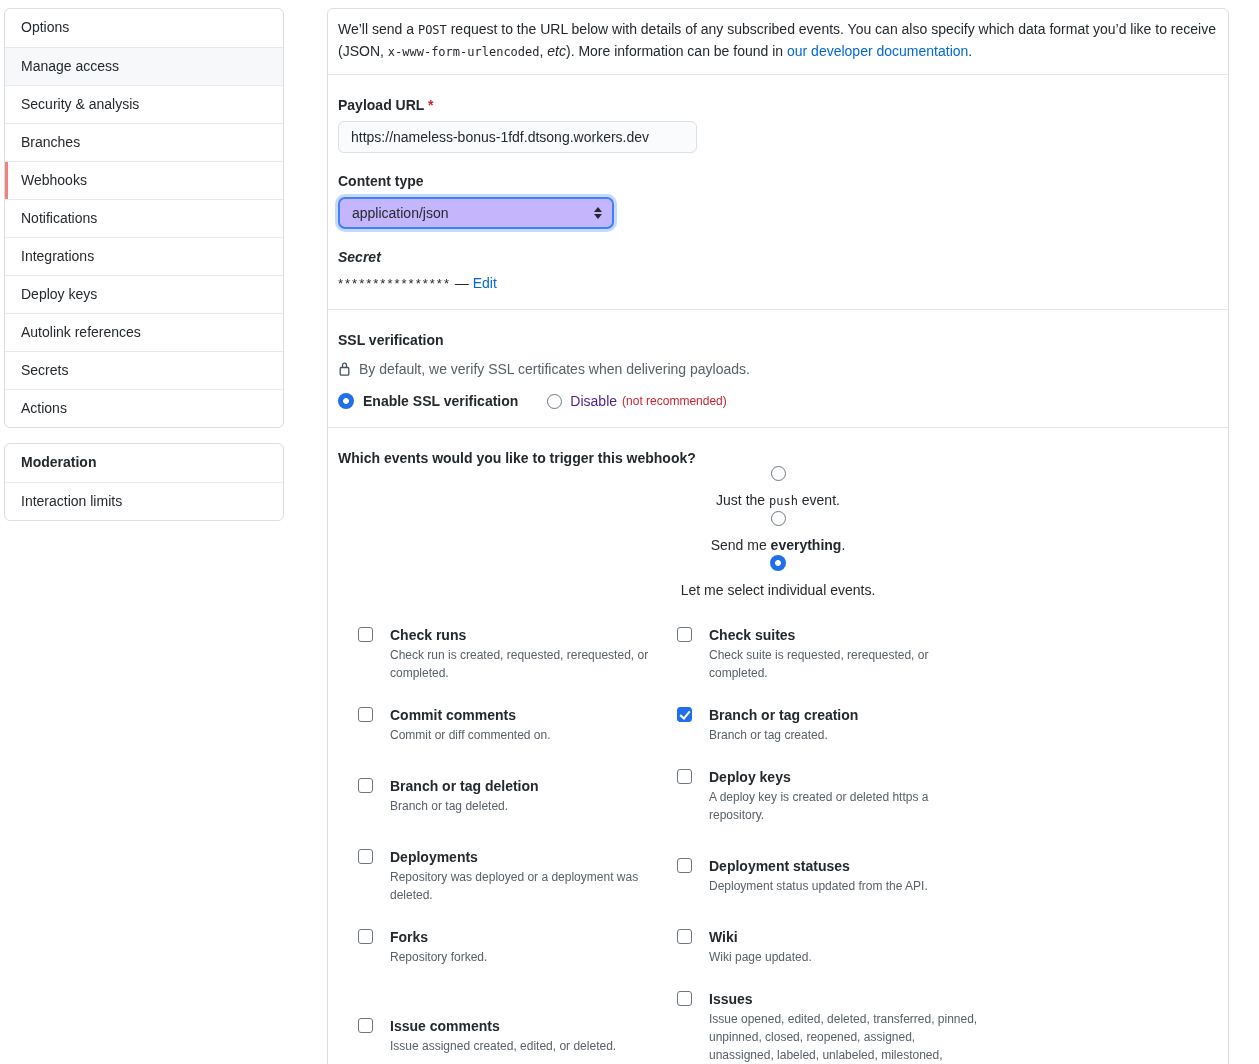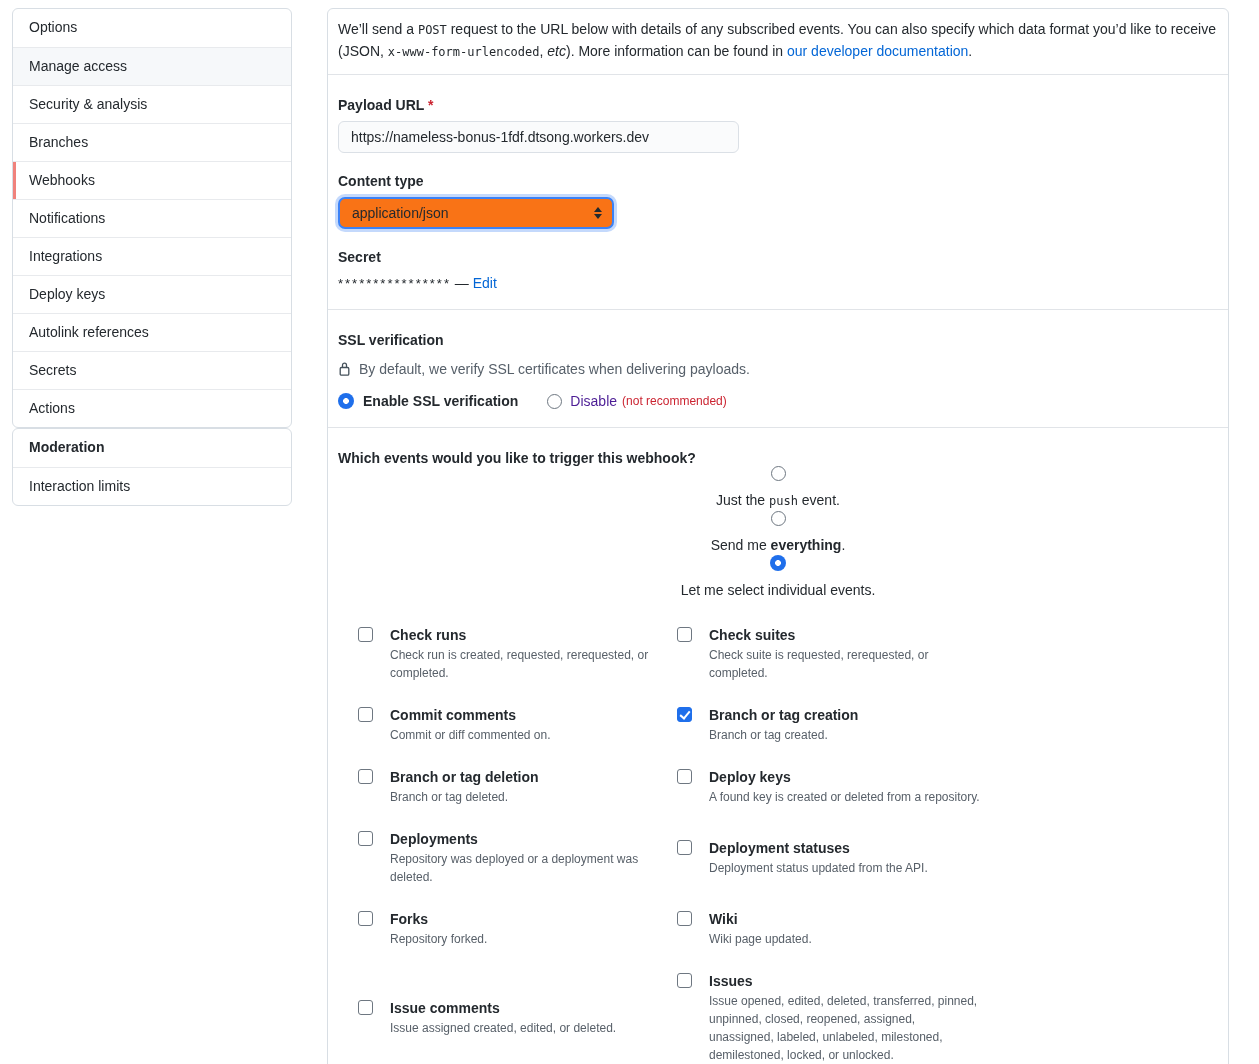--- a/index.html
+++ b/index.html
@@ -7,23 +7,23 @@
   body {
     width:1259px; height:1064px; overflow:hidden; position:relative;
     background:#ffffff; color:#24292e;
     font-family:"Liberation Sans","DejaVu Sans",sans-serif;
     font-size:14px;
   }
   a { color:#0366d6; text-decoration:none; cursor:pointer; }
   code { font-family:"DejaVu Sans Mono","Liberation Mono",monospace; font-size:12px; }
 
   
-  .sidebar { position:absolute; left:12px; top:8px; width:280px;border-radius:15px; }
+  .sidebar { position:absolute; left:4px; top:8px; width:280px;border-radius:15px; }
   .side-box { border:1px solid #d8dee4; border-radius:6px; background:#fff; overflow:hidden; }
-  .side-box + .side-box { }
+  .side-box + .side-box { margin-top:15px; }
   .side-item {
     height:38px; line-height:37px; padding:0 16px; cursor:pointer;
     border-top:1px solid #e8eaed; white-space:nowrap;
   }
   .side-item:first-child { border-top:none; }
   .side-item.hovered { background:#f6f8fa; }
   .side-item.active { box-shadow:inset 3px 0 0 #f0827c; }
   .side-item.header { font-weight:700; cursor:default; }
 
   
@@ -41,27 +41,27 @@
     padding:10px 10px 12px 10px; border-bottom:1px solid #e1e4e8;
     line-height:1.55;
   }
   .section { padding:6px 10px 18px 10px; }
   .divider { border-top:1px solid #e1e4e8; }
 
   .form-label { font-weight:600; margin:16px 0 8px 0; }
   .required { color:#cb2431; }
 
   .text-input {
-    width:401px; height:32px; padding:5px 12px;
+    width:359px; height:32px; padding:5px 12px;
     font-family:"Liberation Sans","DejaVu Sans",sans-serif; font-size:14px; color:#24292e;
     background:#fafbfc; border:1px solid #dbe0e6; border-radius:6px; outline:none;
   }
   .select {
     width:276px; height:32px; padding:0 10px 0 12px;
-    background:#f97316; border:2px solid #3c82f6; border-radius:7px;
+    background:#c4b5fd; border:2px solid #3c82f6; border-radius:7px;
     box-shadow:0 0 0 3px rgba(60,130,246,0.30);
     display:flex; align-items:center; justify-content:space-between; cursor:pointer;
   }
   .caret-updown { display:inline-flex; flex-direction:column; gap:2px; }
   .caret-updown i { width:0; height:0; border-left:4px solid transparent; border-right:4px solid transparent; }
   .caret-up { border-bottom:5px solid #24292e; }
   .caret-down { border-top:5px solid #24292e; }
 
   .secret-line { margin-top:10px; }
   .secret-mask { letter-spacing:2px; font-size:13px; }
@@ -138,21 +138,21 @@
 
     <div class="form-label" style="margin-top:20px;">Content type</div>
     <div class="select">
       <span>application/json</span>
       <span class="caret-updown">
           <i class="caret-up"></i>
           <i class="caret-down"></i>
         </span>
     </div>
 
-    <div class="form-label" style="margin-top:20px;">Secret</div>
+    <div class="form-label" style="margin-top:20px;font-style:italic;">Secret</div>
     <div class="secret-line">
       <span class="secret-mask">****************</span>
       <span>—</span>
       <a>Edit</a>
     </div>
   </div>
 
   <div class="divider"></div>
 
   <div class="section">
@@ -236,21 +236,21 @@
           <span class="cb"></span>
           <div>
               <div class="cell-title">Branch or tag deletion</div>
           <div class="cell-desc">Branch or tag deleted.</div>
             </div>
         </div>
         <div class="cell">
           <span class="cb"></span>
           <div>
               <div class="cell-title">Deploy keys</div>
-          <div class="cell-desc">A found key is created or deleted from a repository.</div>
+          <div class="cell-desc">A deploy key is created or deleted https a repository.</div>
             </div>
         </div>
       </div>
 
       <div class="grid-row">
         <div class="cell">
           <span class="cb"></span>
           <div>
               <div class="cell-title">Deployments</div>
           <div class="cell-desc">Repository was deployed or a deployment was deleted.</div>

